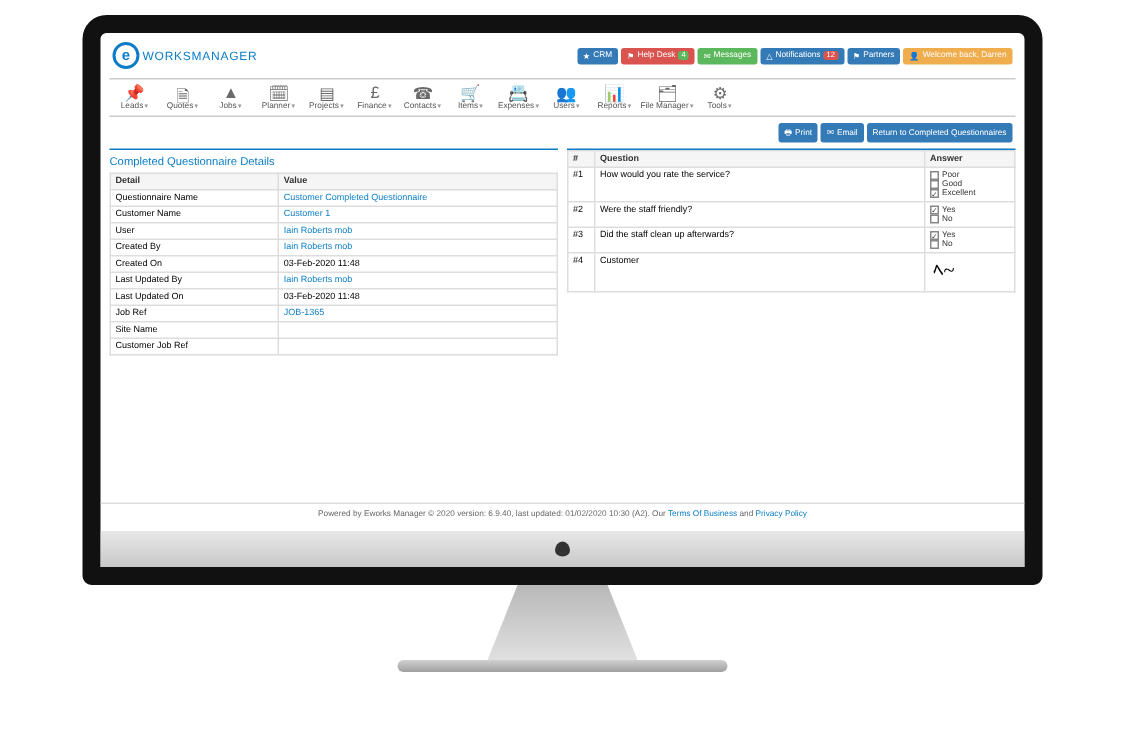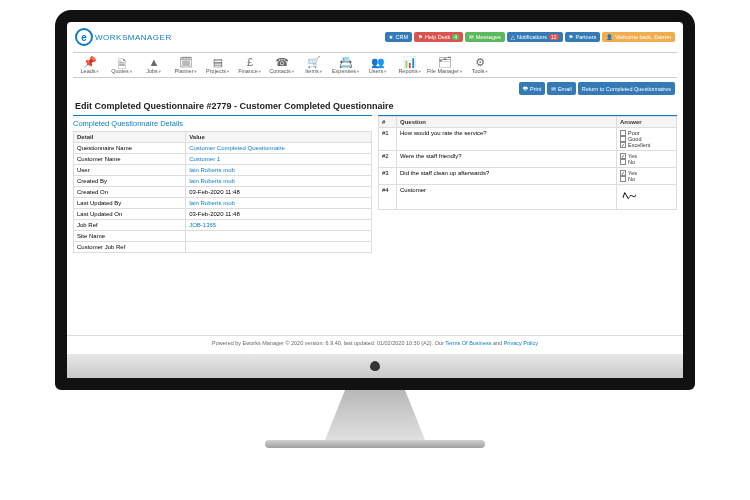--- a/index.html
+++ b/index.html
@@ -144,21 +144,20 @@
             <span>🖶</span>
             <span>Print</span>
           </span>
     <span class="btn btn-blue">
             <span>✉</span>
             <span>Email</span>
           </span>
     <span class="btn btn-blue">Return to Completed Questionnaires</span>
    </div>
 
-   <div class="title">Edit Completed Questionnaire #2779 - Customer Completed Questionnaire</div>
 
    <div class="cols">
     <div class="panel">
      <h3>Completed Questionnaire Details</h3>
      <table>
       <thead>
                 <tr>
                   <th>Detail</th>
                   <th>Value</th>
                 </tr>

